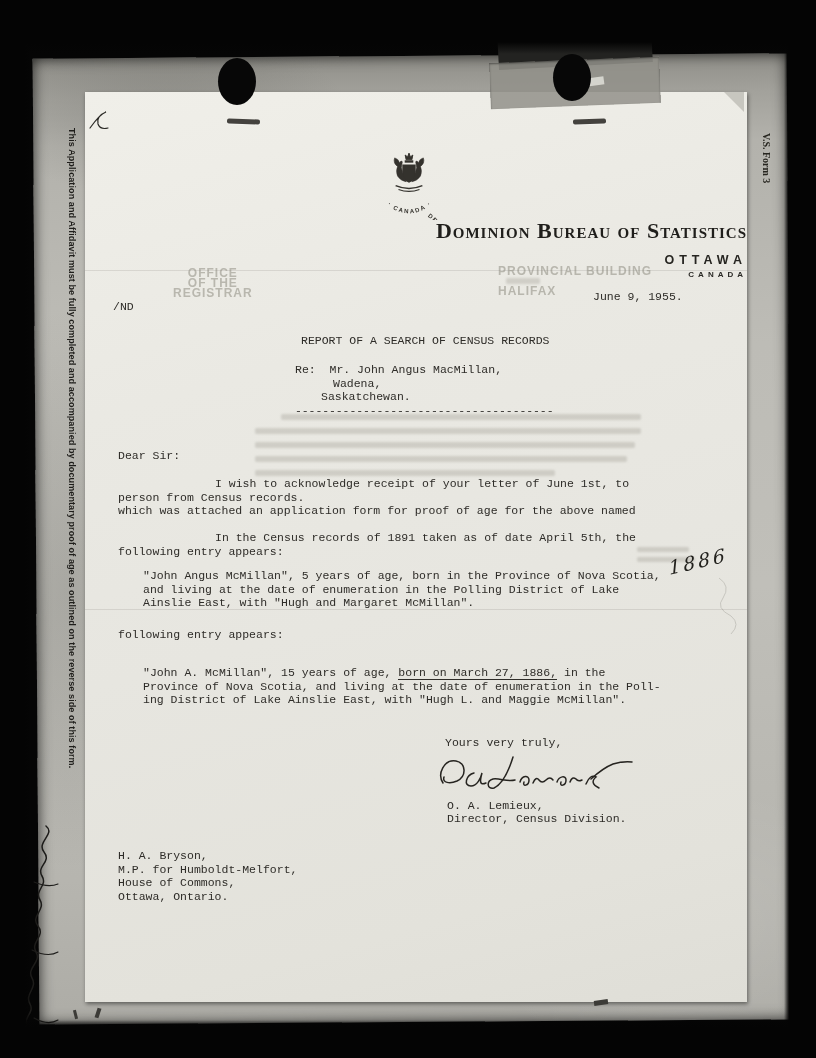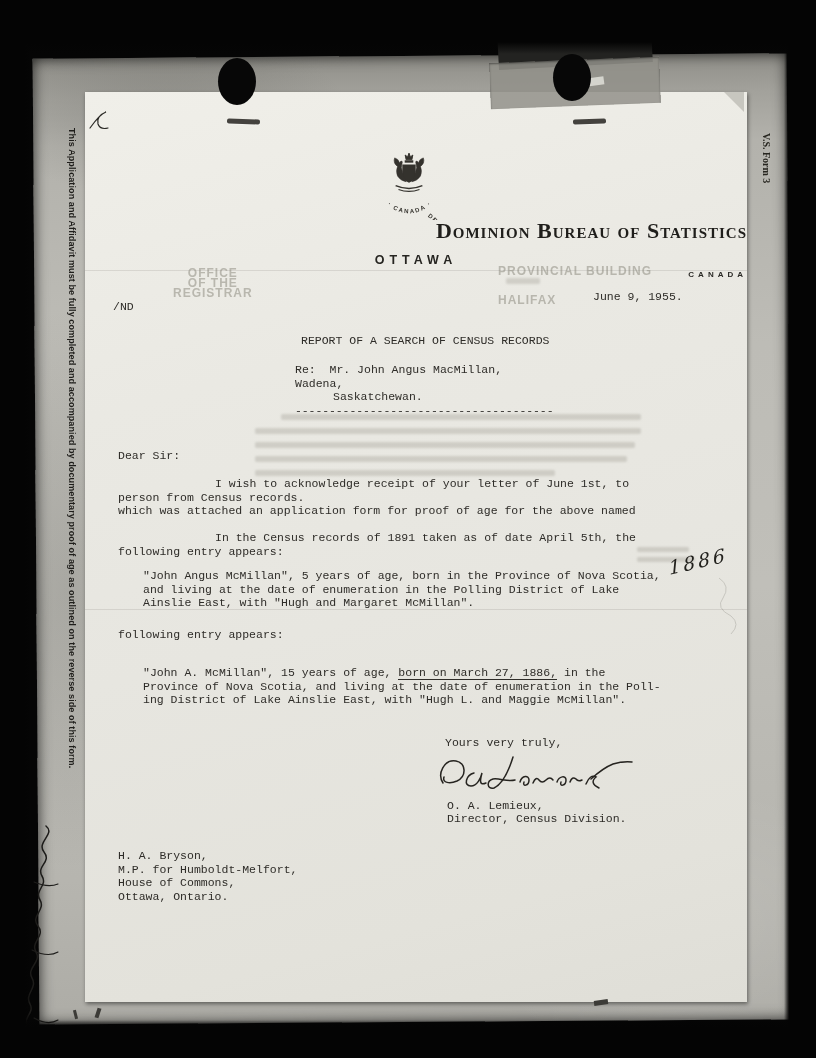--- a/index.html
+++ b/index.html
@@ -21,21 +21,21 @@
   
   .t{font-family:"Liberation Mono",monospace;font-size:11.5px;line-height:13.5px;
      color:#2e2c28;white-space:pre;}
   .tblock{position:absolute;}
   .indent{padding-left:97px;}
   .u{border-bottom:1.3px solid #2e2c28;padding-bottom:0;}
   
   .bureau{position:absolute;left:0;top:126px;width:100%;text-align:right;
     font-family:"Liberation Serif",serif;font-weight:bold;font-variant:small-caps;
     font-size:22px;letter-spacing:1px;color:#1f1e1b;}
-  .ottawa{position:absolute;left:0;top:161px;width:100%;text-align:center;
+  .ottawa{position:absolute;left:0;top:161px;width:100%;text-align:right;
     font-weight:bold;font-size:12.5px;letter-spacing:5px;color:#262521;}
   .canada{position:absolute;left:0;top:178px;width:100%;text-align:right;
     font-weight:bold;font-size:8px;letter-spacing:4px;color:#2a2925;}
   
   .ghost{position:absolute;color:rgba(134,132,120,.5);font-size:12px;letter-spacing:1px;
     line-height:10px;font-weight:bold;filter:blur(.4px);}
   .gbar{position:absolute;background:rgba(140,138,124,.28);filter:blur(1.2px);height:6px;border-radius:2px;}
   
   .hole{position:absolute;background:#070707;border-radius:50%;z-index:7;}
   .staple{position:absolute;width:33px;height:5px;background:#44423e;border-radius:2px;z-index:7;
@@ -105,21 +105,21 @@
     <div class="canada">CANADA</div>
 
     <div class="ghost" style="left:88px;top:176px;text-align:center">
       <div>OFFICE</div>
       <div>OF THE</div>
       <div>REGISTRAR</div>
     </div>
     <div class="ghost" style="left:413px;top:174px">
       <div>PROVINCIAL BUILDING</div>
       <div class="gbar" style="position:relative;left:8px;top:2px;width:34px"></div>
-      <div style="margin-top:13px">HALIFAX</div>
+      <div style="margin-top:4px">HALIFAX</div>
     </div>
 
     <div>
       <div class="gbar" style="left:196px;top:322px;width:360px"></div>
       <div class="gbar" style="left:170px;top:336px;width:386px"></div>
       <div class="gbar" style="left:170px;top:350px;width:380px"></div>
       <div class="gbar" style="left:170px;top:364px;width:372px"></div>
       <div class="gbar" style="left:170px;top:378px;width:300px"></div>
     </div>
     <div>
@@ -127,22 +127,22 @@
       <div class="gbar" style="left:552px;top:465px;width:58px;height:5px"></div>
     </div>
 
     <div class="tblock t" style="left:28px;top:208px">/ND</div>
     <div class="tblock t" style="left:508px;top:198px">June 9, 1955.</div>
 
     <div class="tblock t" style="left:216px;top:242px">REPORT OF A SEARCH OF CENSUS RECORDS</div>
 
     <div class="tblock" style="left:210px;top:271px">
       <div class="t">Re:  Mr. John Angus MacMillan,</div>
-      <div class="t" style="">Wadena,</div>
-      <div class="t" style="margin-left:38px">Saskatchewan.</div>
+      <div class="t" style="margin-left:38px">Wadena,</div>
+      <div class="t" style="margin-left:26px">Saskatchewan.</div>
       <div class="t" style="letter-spacing:-0.1px">--------------------------------------</div>
     </div>
 
     <div class="tblock t" style="left:33px;top:357px">Dear Sir:</div>
 
     <div class="tblock" style="left:33px;top:385px">
       <div class="t indent">I wish to acknowledge receipt of your letter of June 1st, to</div>
       <div class="t">person from Census records.</div>
       <div class="t">which was attached an application form for proof of age for the above named</div>
     </div>

